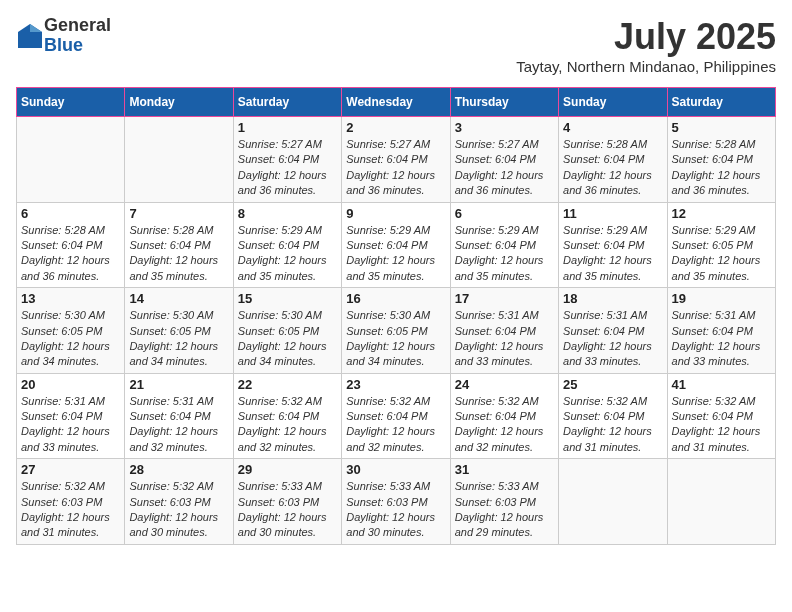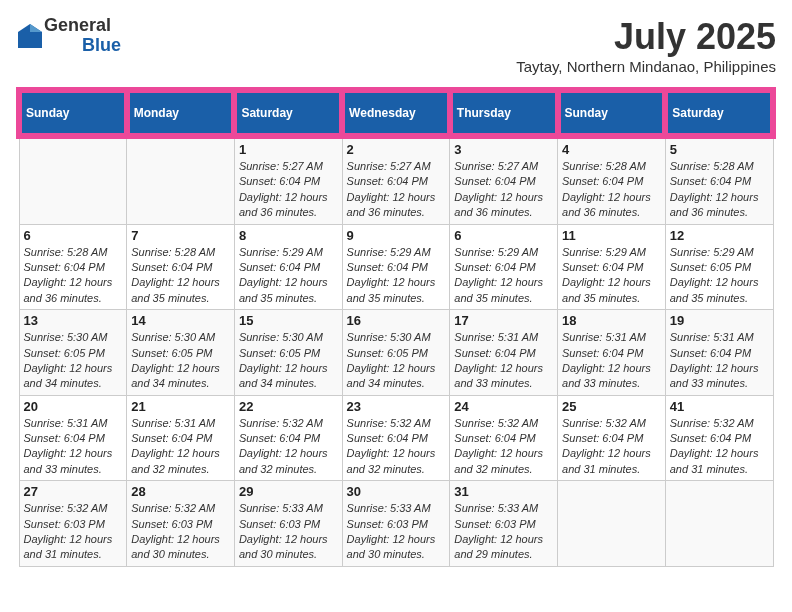--- a/index.html
+++ b/index.html
@@ -27,21 +27,20 @@
     }
     .logo-general {
       font-size: 18px;
       font-weight: bold;
       color: #333;
     }
     .logo-blue {
       font-size: 18px;
       font-weight: bold;
       color: #1a5fa8;
-      margin-left: 38px;
     }
     .logo-icon {
       width: 28px;
       height: 28px;
     }
     .title-block {
       text-align: right;
     }
     .month-title {
       font-size: 36px;
@@ -55,23 +54,23 @@
     .calendar {
       width: 100%;
       border-collapse: collapse;
       border: 1px solid #ccc;
     }
     .calendar th {
       background: #1a5fa8;
       color: #fff;
       font-size: 12px;
       font-weight: bold;
-      padding: 13px 4px;
+      padding: 7px 4px;
       text-align: left;
-      border: 6px solid #ec4899;
+      border: 1px solid #ec4899;
     }
     .calendar td {
       vertical-align: top;
       border: 1px solid #ccc;
       padding: 3px 4px;
       width: 107px;
       min-height: 80px;
       background: #fff;
       font-size: 10px;
       color: #333;

